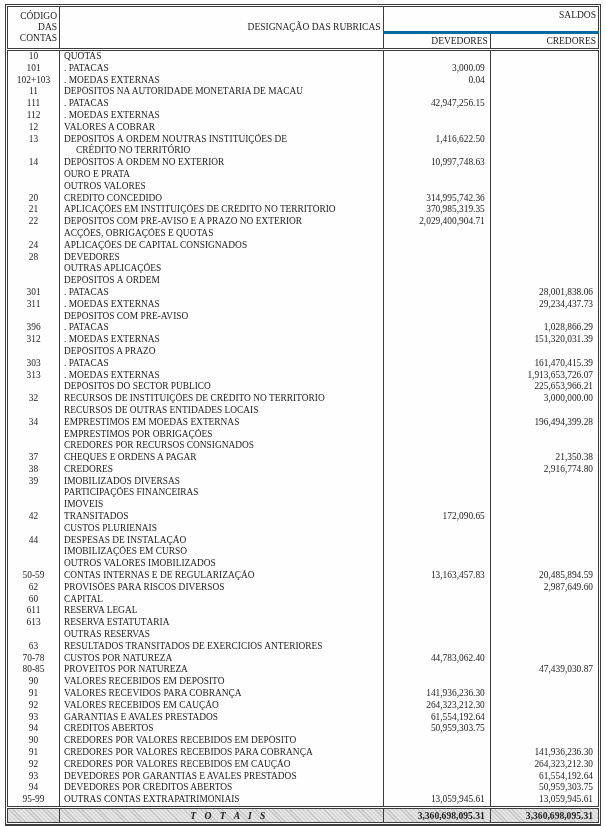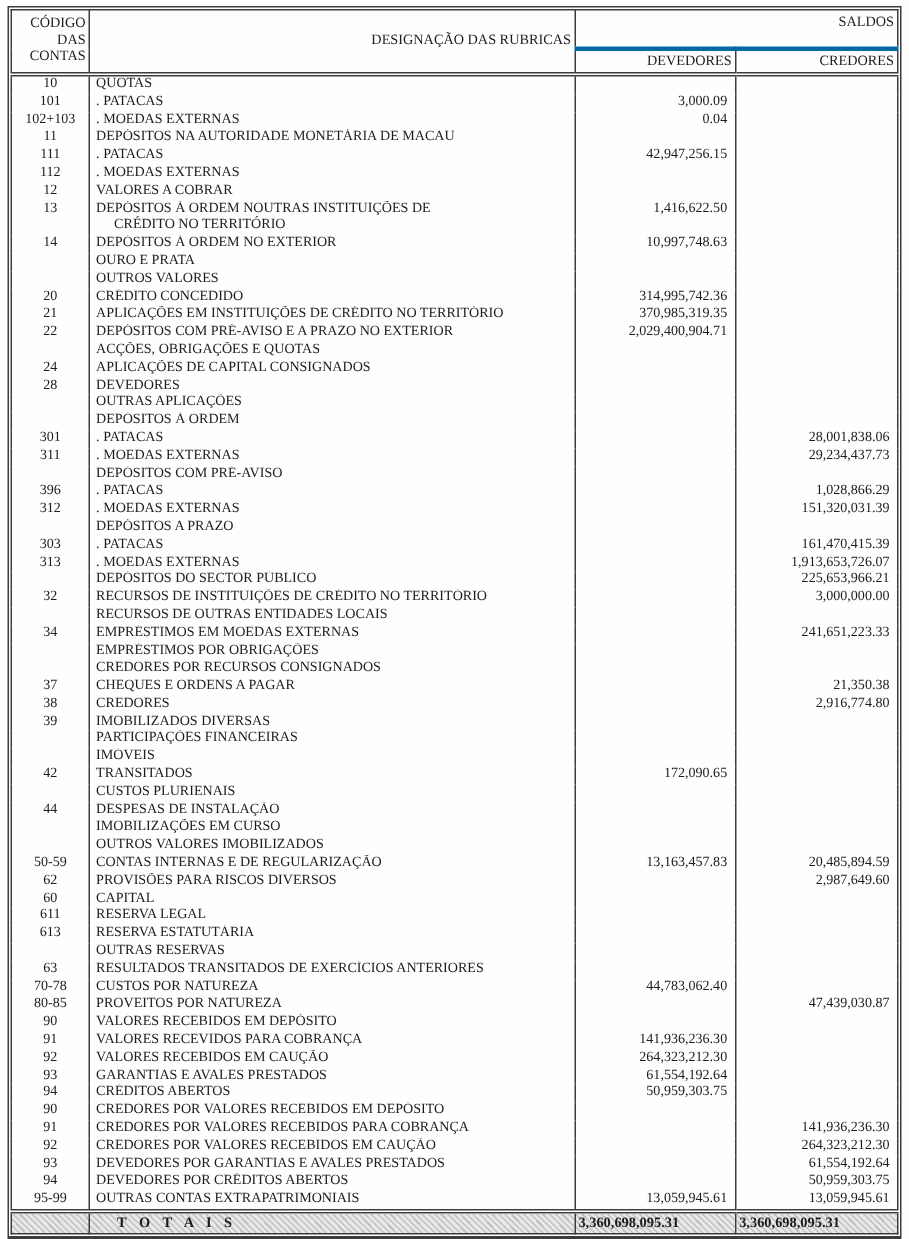--- a/index.html
+++ b/index.html
@@ -57,22 +57,22 @@
     border-top: 3px double #3c3c3c;
     font-size: 9.6px;
     line-height: 13px;
     height: 13px;
     font-weight: bold;
     background-color: #e9e9e9;
     background-image: repeating-linear-gradient(45deg, rgba(110,110,110,0.35) 0 1px, transparent 1px 3px);
     padding: 0 2px;
     overflow: hidden; white-space: nowrap;
   }
-  tfoot td.totals-label { text-align: left; padding-left: 18px; letter-spacing: 3px; }
-  tfoot td.num { text-align: left; padding-right: 5px; letter-spacing: 0; }
+  tfoot td.totals-label { text-align: center; padding-left: 18px; letter-spacing: 3px; font-style: italic; }
+  tfoot td.num { text-align: right; padding-right: 5px; letter-spacing: 0; }
 </style>
 </head>
 <body>
 
 <div class="sheet">
   <div class="table-wrap">
     <table>
       <colgroup>
         <col class="c-code">
           <col class="c-desig">
@@ -333,21 +333,21 @@
             </td>
     <td class="num"></td>
     <td class="num"></td>
   </tr>
           <tr>
     <td class="code">34</td>
     <td class="desig">
               <div class="l1">EMPRÉSTIMOS EM MOEDAS EXTERNAS</div>
             </td>
     <td class="num"></td>
-    <td class="num">241,651,223.33</td>
+    <td class="num">196,494,399.28</td>
   </tr>
           <tr>
     <td class="code"></td>
     <td class="desig">
               <div class="l1">EMPRÉSTIMOS POR OBRIGAÇÕES</div>
             </td>
     <td class="num"></td>
     <td class="num"></td>
   </tr>
           <tr>

